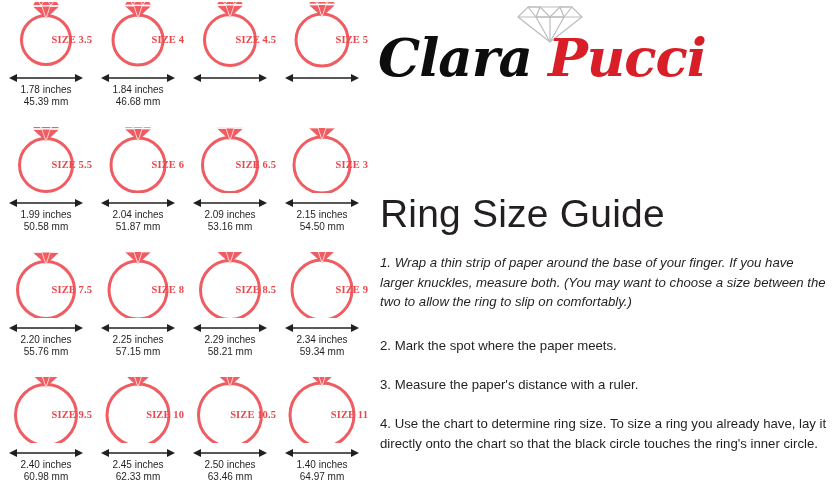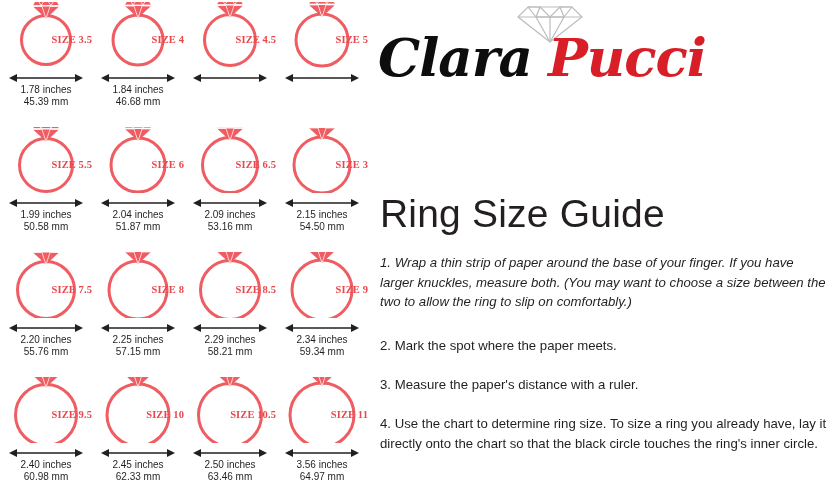--- a/index.html
+++ b/index.html
@@ -520,21 +520,21 @@
             <path d="M29 -3 L38 -3 L42 9"></path>
             <path d="M55 -3 L46 -3 L42 9"></path>
           </g>
         </svg>
         <div class="size-label">SIZE 11</div>
         <div class="arrow-row"><svg viewBox="0 0 78 12" width="78" height="12">
             <path d="M2 6 L10 2 L10 10 Z" fill="#231f20"></path>
             <path d="M76 6 L68 2 L68 10 Z" fill="#231f20"></path>
             <path d="M9 6 L69 6" stroke="#231f20" stroke-width="1.6"></path>
           </svg></div>
-        <div class="measure-text"><span>3.56 inches</span><span class="mm">64.97 mm</span></div>
+        <div class="measure-text"><span>1.40 inches</span><span class="mm">64.97 mm</span></div>
       </div>
     </div>
 
   <div id="right-panel">
 
     <div id="logo-block">
       <svg id="logo-diamond" viewBox="0 0 72 40">
         <g fill="none" stroke="#b9bcbe" stroke-width="1.2">
           <path d="M4 13 L36 38 L68 13 L58 3 L14 3 Z"></path>
           <path d="M4 13 L68 13"></path>

